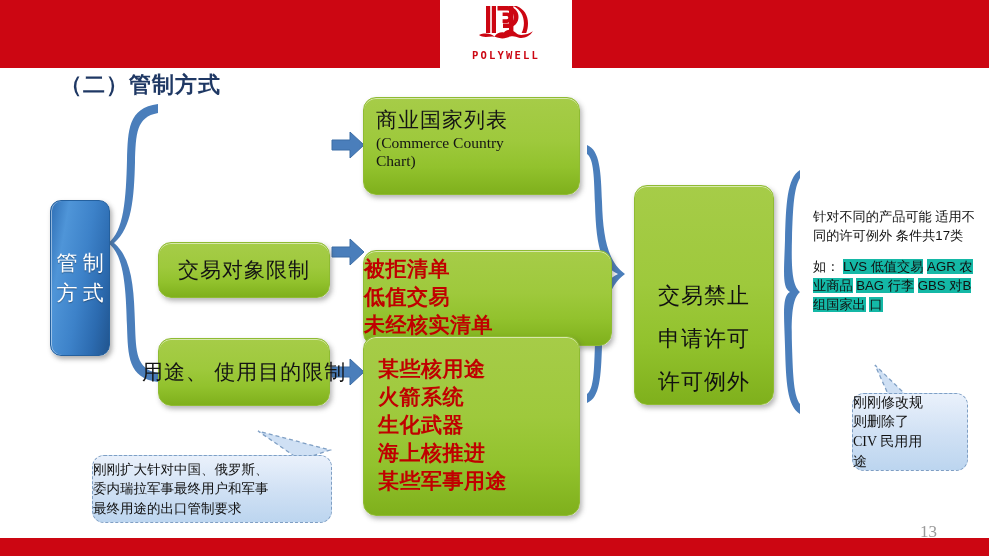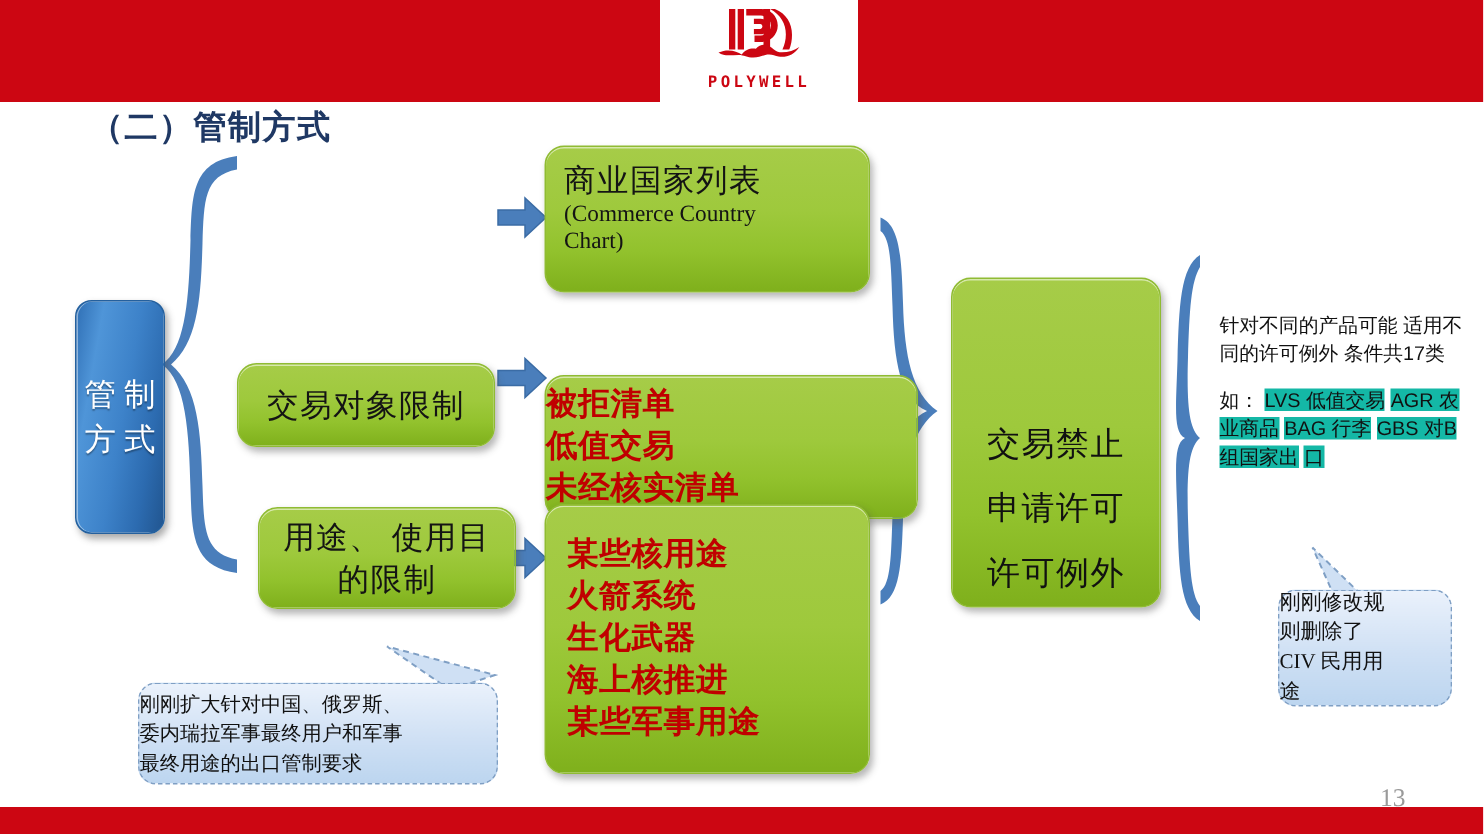--- a/index.html
+++ b/index.html
@@ -211,21 +211,21 @@
       <span class="ln">方</span>
       <span class="ln">式</span>
     </div>
   </div>
 
 
   <div class="gbox" style="left:158px; top:242px; width:172px; height:56px;">
     <span class="lbl-cn ln">交易对象限制</span>
   </div>
 
-  <div class="gbox" style="left:172px; top:338px; width:172px; height:68px; flex-direction:column;">
+  <div class="gbox" style="left:158px; top:338px; width:172px; height:68px; flex-direction:row;">
     <span class="lbl-cn ln">用途、 使用目</span>
     <span class="lbl-cn ln">的限制</span>
   </div>
 
   <div class="gbox" style="left:363px; top:97px; width:217px; height:98px; flex-direction:column; align-items:flex-start; padding:8px 0 0 12px; justify-content:flex-start;">
     <span class="lbl-cn ln">商业国家列表</span>
     <span class="lbl-en ln">(Commerce  Country</span>
     <span class="lbl-en ln">Chart)</span>
   </div>
 

